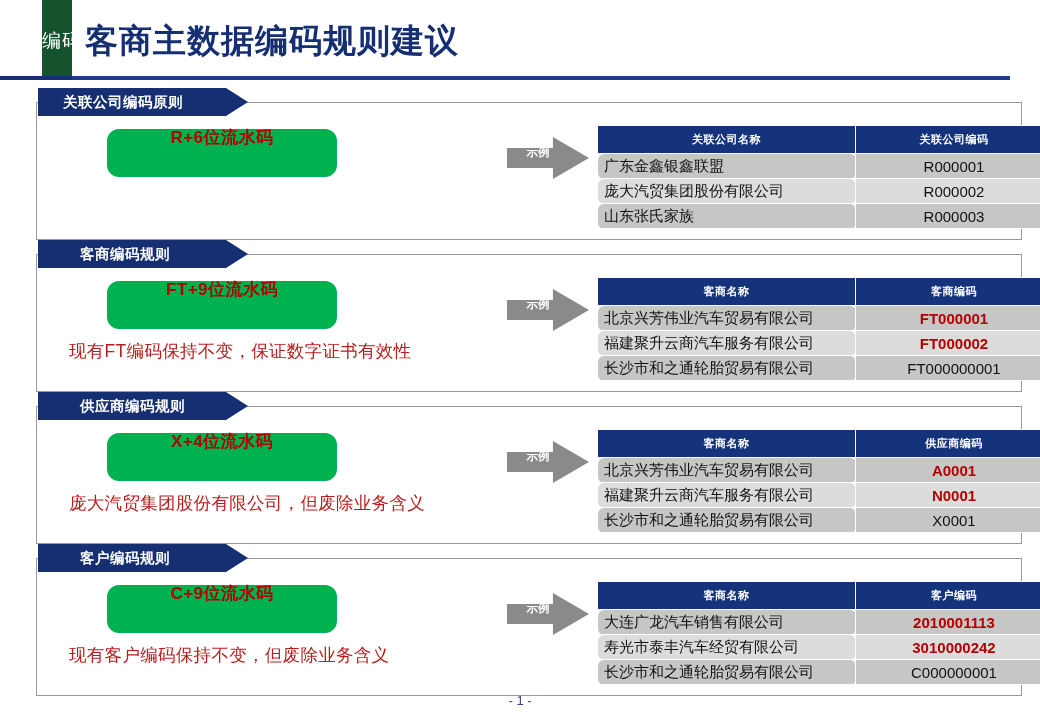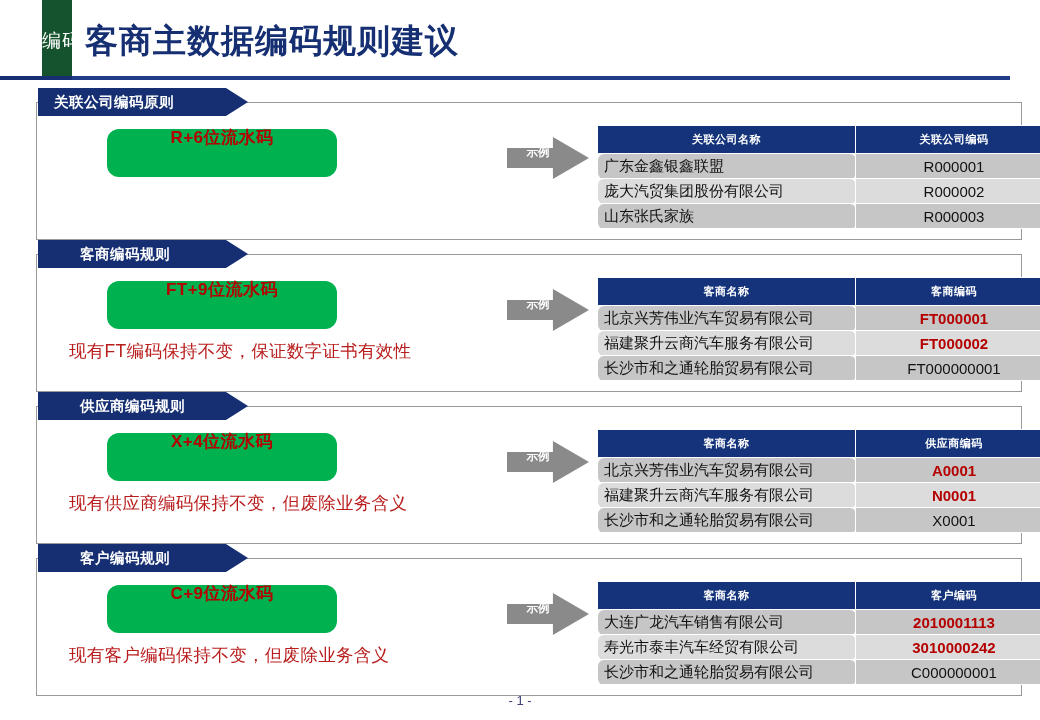--- a/index.html
+++ b/index.html
@@ -46,21 +46,21 @@
 
   .banner {
     position: relative; z-index: 3;
     height: 28px; width: 210px; margin-left: 38px;
     background: #152F72;
     display: flex; align-items: center;
     clip-path: polygon(0 0, calc(100% - 22px) 0, 100% 50%, calc(100% - 22px) 100%, 0 100%);
   }
   .banner-text {
     color: #fff; font-size: 14.5px; font-weight: bold;
-    padding-left: 16px; letter-spacing: .5px; line-height:1;
+    padding-left: 25px; letter-spacing: .5px; line-height:1;
   }
   .banner.indent .banner-text { padding-left: 42px; }
 
   .card {
     position: relative; margin: -14px 18px 0 36px;
     border: 1px solid #9a9a9a;
     border-top: 1px solid #9a9a9a;
     background: #ffffff;
     padding: 16px 0 10px 0;
     min-height: 108px;
@@ -226,21 +226,21 @@
       <div class="section">
         <div class="banner indent">
           <span class="banner-text">供应商编码规则</span>
         </div>
         <div class="card">
           <div class="card-inner">
             <div class="left-col">
               <div class="pill">
                 <span class="pill-text">X+4位流水码</span>
               </div>
-              <div class="note">现有供应商编码保持不变，但废除业务含义</div>
+              <div class="note">庞大汽贸集团股份有限公司，但废除业务含义</div>
             </div>
             <div class="arrow-wrap">
               <div class="arrow"></div>
               <div class="arrow-label">示例</div>
             </div>
             <table class="tbl">
               <thead>
                 <tr>
                   <th class="col-name">客商名称</th>
                   <th class="col-code">供应商编码</th>

